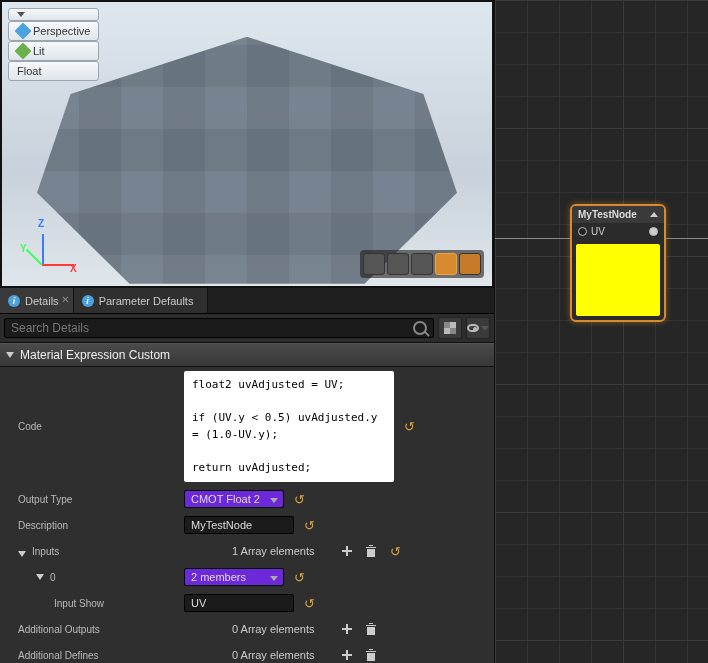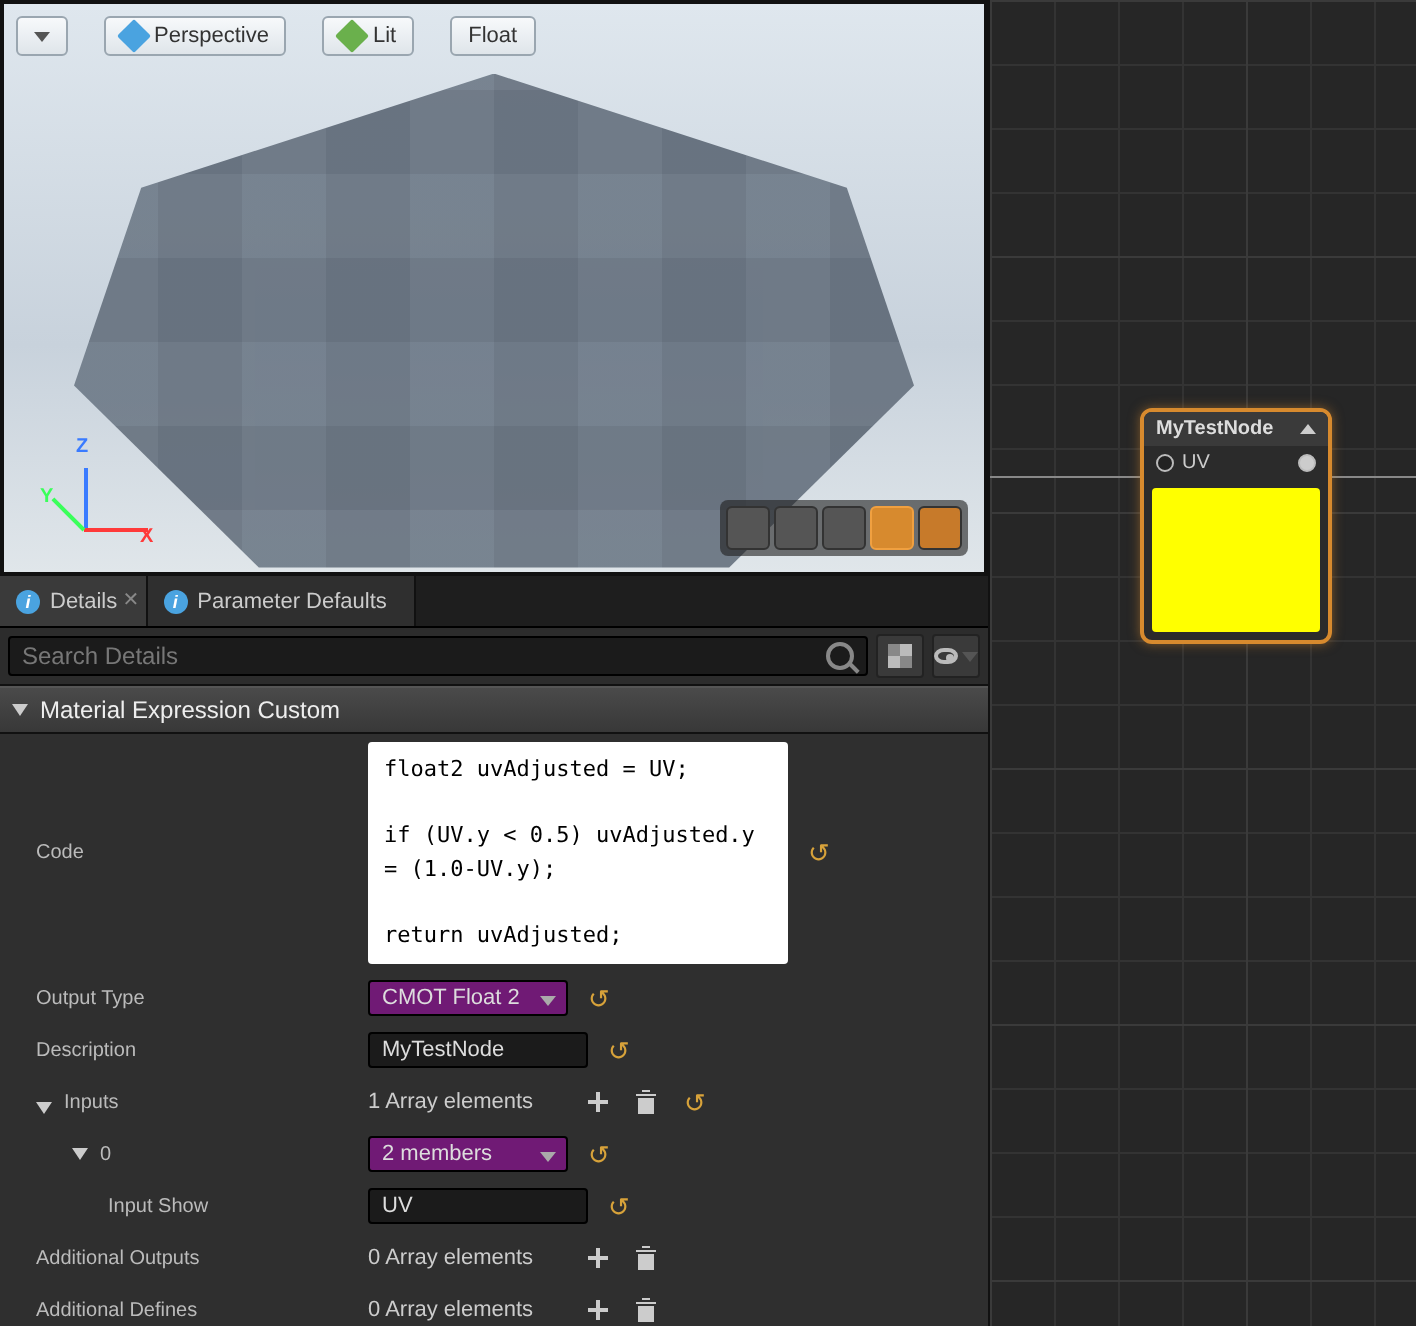--- a/index.html
+++ b/index.html
@@ -3,21 +3,21 @@
 <meta charset="utf-8">
 <style>
   * { box-sizing: border-box; margin: 0; padding: 0; font-family: "Segoe UI", Tahoma, sans-serif; }
   body { background: #2a2a2a; width: 708px; height: 663px; overflow: hidden; color: #ccc; font-size: 12px; }
   .root { display: flex; width: 100%; height: 100%; }
   .left { width: 495px; display: flex; flex-direction: column; border-right: 1px solid #111; }
   .right { flex: 1; background: #262626; position: relative; }
 
   
   .viewport { height: 288px; position: relative; background: linear-gradient(#dfe7ee 0%, #c8d2dc 60%, #e0e6ea 100%); border: 2px solid #111; }
-  .vp-toolbar { position: absolute; top: 6px; left: 6px; display: flex; gap: 18px; }
+  .vp-toolbar { position: absolute; top: 6px; left: 6px; display: flex; gap: 0; flex-direction: column; }
   .vp-btn { background: linear-gradient(#f7f9fb,#dfe5ea); border: 1px solid #9aa6b0; border-radius: 3px; padding: 3px 8px; font-size: 11px; color: #333; display: flex; align-items: center; gap: 4px; cursor: pointer; }
   .cube-ico { width: 12px; height: 12px; background: #4aa3e0; transform: rotate(45deg); border-radius: 1px; }
   .dropdown-tri { width:0; height:0; border-left:4px solid transparent; border-right:4px solid transparent; border-top:5px solid #555;}
   .mesh {
     position:absolute; left:50%; top:58%; transform:translate(-50%,-50%);
     width:420px; height:260px; 
     background:
       repeating-linear-gradient(90deg,#a7b0ba 0 42px,#9aa3ad 42px 84px),
       repeating-linear-gradient(0deg,#a7b0ba 0 42px,#9aa3ad 42px 84px);
     background-blend-mode: multiply;
@@ -56,23 +56,23 @@
   .eye-ico::after{content:"";position:absolute;left:4px;top:1px;width:4px;height:4px;background:#bbb;border-radius:50%}
 
   
   .panel { flex:1; overflow:auto; background:#2f2f2f; }
   .section-hdr { background:linear-gradient(#4a4a4a,#383838); padding:4px 6px; font-size:12px; color:#eee; border-top:1px solid #555; border-bottom:1px solid #111; display:flex; align-items:center; gap:6px;}
   .tri { width:0;height:0;border-left:4px solid transparent;border-right:4px solid transparent;border-top:6px solid #ccc;}
   .row { display:flex; align-items:center; padding:4px 8px 4px 18px; min-height:26px; gap:6px;}
   .row .label { width:160px; color:#bbb; font-size:10px;}
   .row.sub .label { padding-left:18px; width:160px;}
   .row.sub2 .label { padding-left:36px; width:160px;}
-  .val-text { color:#ccc; font-size:11px;}
+  .val-text { color:#ccc; font-size:11px;margin-left:48px;}
   .codebox { background:#fff; color:#000; font-family:Consolas,monospace; font-size:11px; padding:6px 8px; width:210px; border-radius:2px; line-height:1.5; white-space:pre-wrap;}
-  .select { background:#701a75; border:1px solid #000; color:#ddd; padding:2px 18px 2px 6px; font-size:11px; border-radius:2px; position:relative; width:100px; cursor:pointer;}
+  .select { background:#6d28d9; border:1px solid #000; color:#ddd; padding:2px 18px 2px 6px; font-size:11px; border-radius:2px; position:relative; width:100px; cursor:pointer;}
   .select::after{content:"";position:absolute;right:5px;top:7px;width:0;height:0;border-left:4px solid transparent;border-right:4px solid transparent;border-top:5px solid #aaa;}
   .txtinput { background:#1b1b1b; border:1px solid #000; color:#ddd; padding:2px 6px; font-size:11px; border-radius:2px; width:110px;}
   .reset { color:#d7a23a; font-size:13px; cursor:pointer; padding:0 4px;}
   .plus,.trash{width:14px;height:14px;display:inline-flex;align-items:center;justify-content:center;color:#ccc;cursor:pointer;margin:0 2px;position:relative}
   .plus::before,.plus::after{content:"";position:absolute;background:#ccc}
   .plus::before{width:10px;height:2px}
   .plus::after{width:2px;height:10px}
   .trash svg{width:12px;height:14px}
 
   

